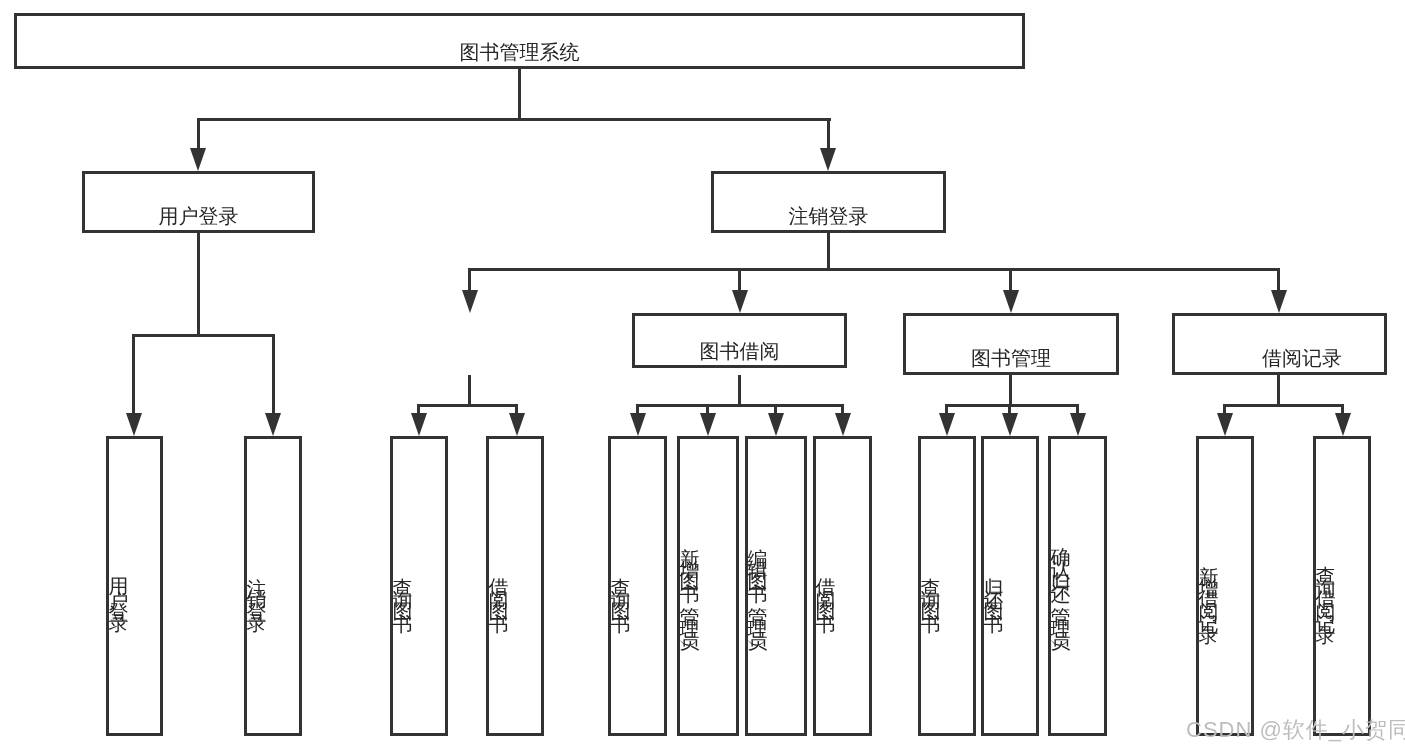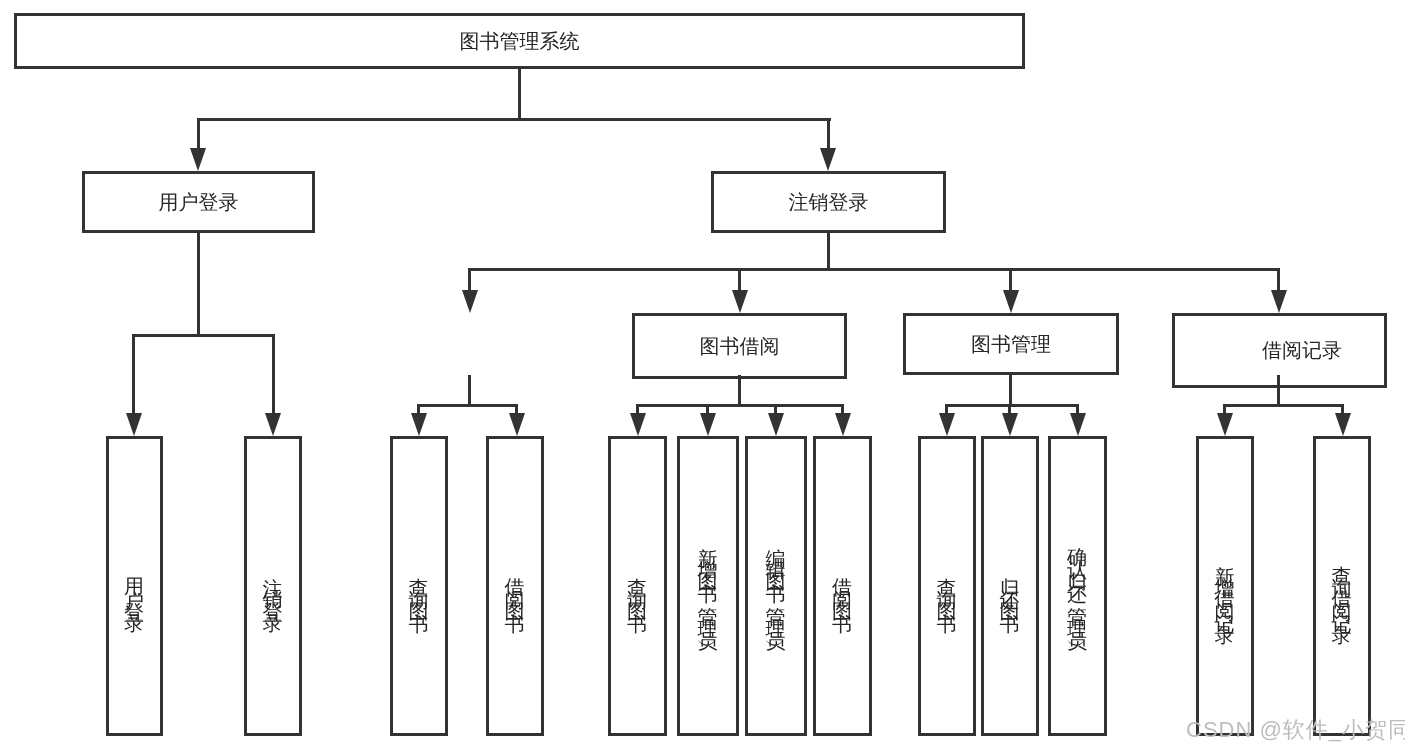--- a/index.html
+++ b/index.html
@@ -10,21 +10,21 @@
     height: 747px;
     background: #ffffff;
     font-family: "Liberation Sans", sans-serif;
     overflow: hidden;
   }
   .box {
     position: absolute;
     border: 3px solid #333333;
     background: #ffffff;
     display: flex;
-    align-items: center;
+    align-items: flex-end;
     justify-content: center;
     color: #262626;
     font-size: 20px;
     text-align: center;
   }
   .vbox {
     writing-mode: vertical-rl;
     text-orientation: mixed;
     letter-spacing: 12px;
     font-size: 20px;
@@ -62,27 +62,27 @@
     <span>图书管理系统</span>
   </div>
 
   <div class="box" style="left:82px; top:171px; width:233px; height:62px;">
     <span>用户登录</span>
   </div>
   <div class="box" style="left:711px; top:171px; width:235px; height:62px;">
     <span>注销登录</span>
   </div>
 
-  <div class="box" style="left:632px; top:313px; width:215px; height:66px;">
+  <div class="box" style="left:632px; top:313px; width:215px; height:55px;">
     <span>图书借阅</span>
   </div>
   <div class="box" style="left:903px; top:313px; width:216px; height:62px;">
     <span>图书管理</span>
   </div>
-  <div class="box" style="left:1172px; top:313px; width:215px; height:75px;padding-left:45px;">
+  <div class="box" style="left:1172px; top:313px; width:215px; height:62px;padding-left:45px;">
     <span>借阅记录</span>
   </div>
 
   <div class="box vbox" style="left:106px; top:436px; width:57px; height:300px;">
     <span>用户登录</span>
   </div>
   <div class="box vbox" style="left:244px; top:436px; width:58px; height:300px;">
     <span>注销登录</span>
   </div>
 

